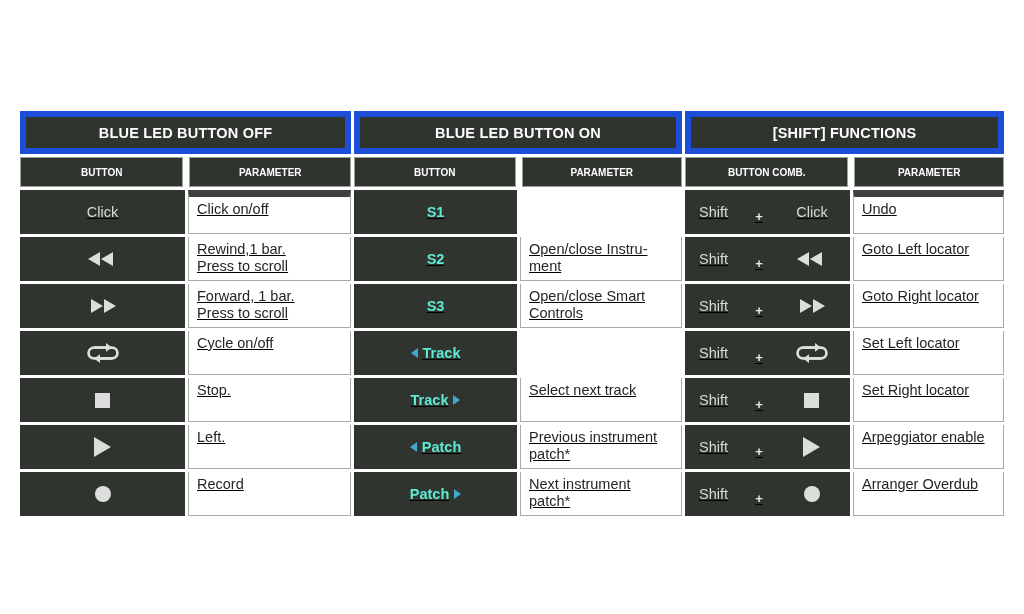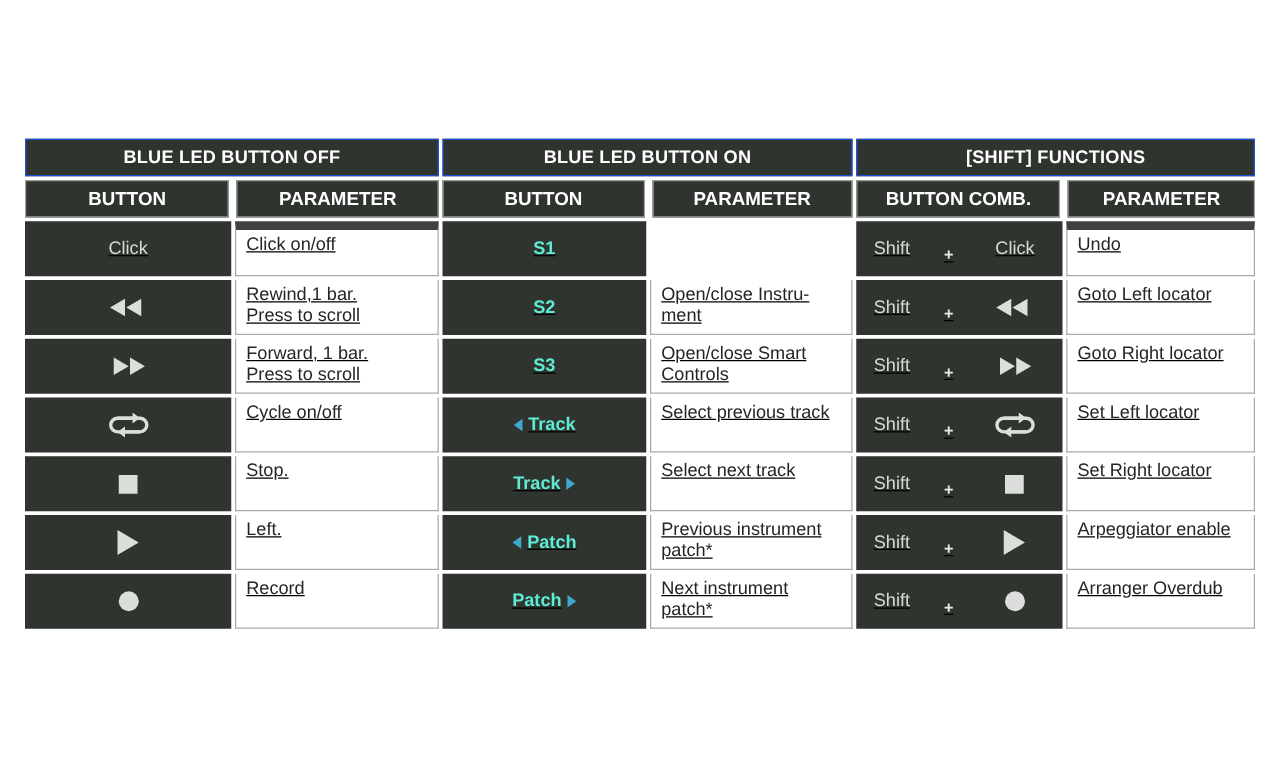--- a/index.html
+++ b/index.html
@@ -33,44 +33,44 @@
   .group {
     display: flex;
     flex-direction: column;
   }
   .group.g1 { width: 331px; margin-right: 3px; }
   .group.g2 { width: 328px; margin-right: 3px; }
   .group.g3 { width: 319px; }
 
   
   .group-title {
-    height: 30px;
+    height: 43px;
     background: #2f342f;
     color: #ffffff;
     font-size: 14.5px;
     font-weight: bold;
     letter-spacing: .2px;
     display: flex;
     align-items: center;
     justify-content: center;
-    border: 1px solid #1d4ed8;
+    border: 6px solid #1d4ed8;
     box-sizing: border-box;
     margin-bottom: 3px;
   }
 
   
   .subhead {
     display: flex;
     height: 30px;
     margin-bottom: 3px;
   }
   .subhead .cell {
     background: #2f342f;
     color: #ffffff;
-    font-size: 15px;
+    font-size: 10px;
     font-weight: bold;
     display: flex;
     align-items: center;
     justify-content: center;
     border: 1px solid #9a9f9a;
     box-sizing: border-box;
   }
   .subhead .cell + .cell { margin-left: 3px; }
 
   
@@ -277,21 +277,20 @@
             <div class="paramcell c-par" style="white-space: pre-line;">Open/close Smart
 Controls</div>
           </div>
           <div class="row">
             <div class="btncell c-btn blue">
               <span class="navlabel">
                 <span class="tri-l"></span>
                 <span>Track</span>
               </span>
             </div>
-            <div class="paramcell c-par" style="white-space: pre-line;">Select previous track</div>
           </div>
           <div class="row">
             <div class="btncell c-btn blue">
               <span class="navlabel">
                 <span>Track</span>
                 <span class="tri-r"></span>
               </span>
             </div>
             <div class="paramcell c-par" style="white-space: pre-line;">Select next track</div>
           </div>

